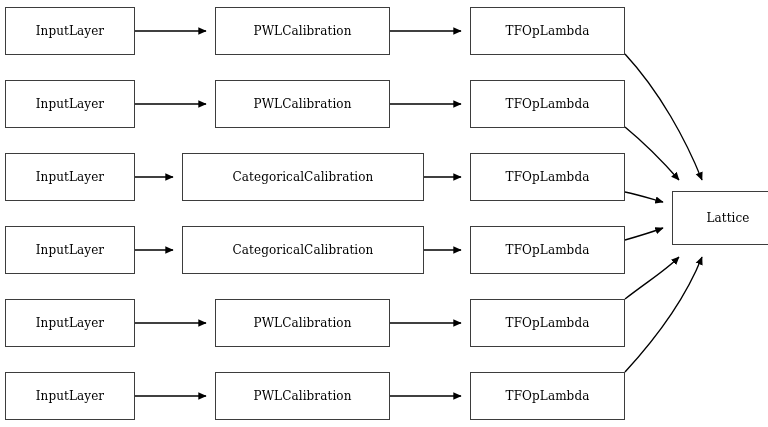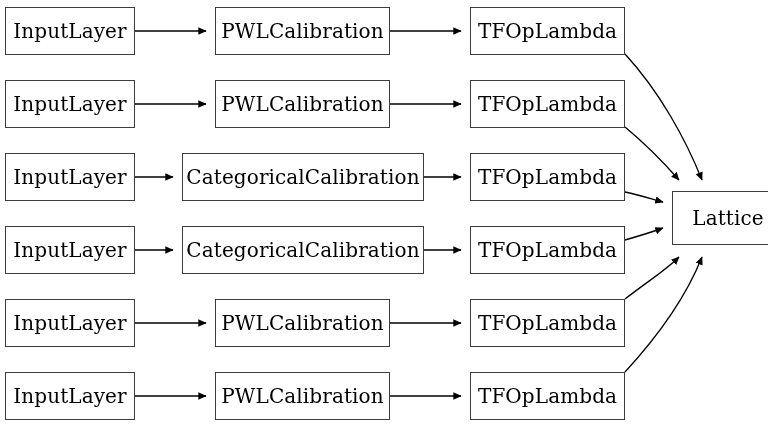--- a/index.html
+++ b/index.html
@@ -29,21 +29,21 @@
   .node {
     position: absolute;
     box-sizing: border-box;
     background: #ffffff;
     border: 1.6px solid #3d3d3d;
     display: flex;
     align-items: center;
     justify-content: center;
     color: #000000;
     font-family: "DejaVu Serif", "Liberation Serif", serif;
-    font-size: 20px;
+    font-size: 12px;
     line-height: 1;
     letter-spacing: 0.1px;
     white-space: nowrap;
     z-index: 2;
   }
   .node-label {
     display: block;
     transform: translateY(-0.5px);
   }
 </style>

